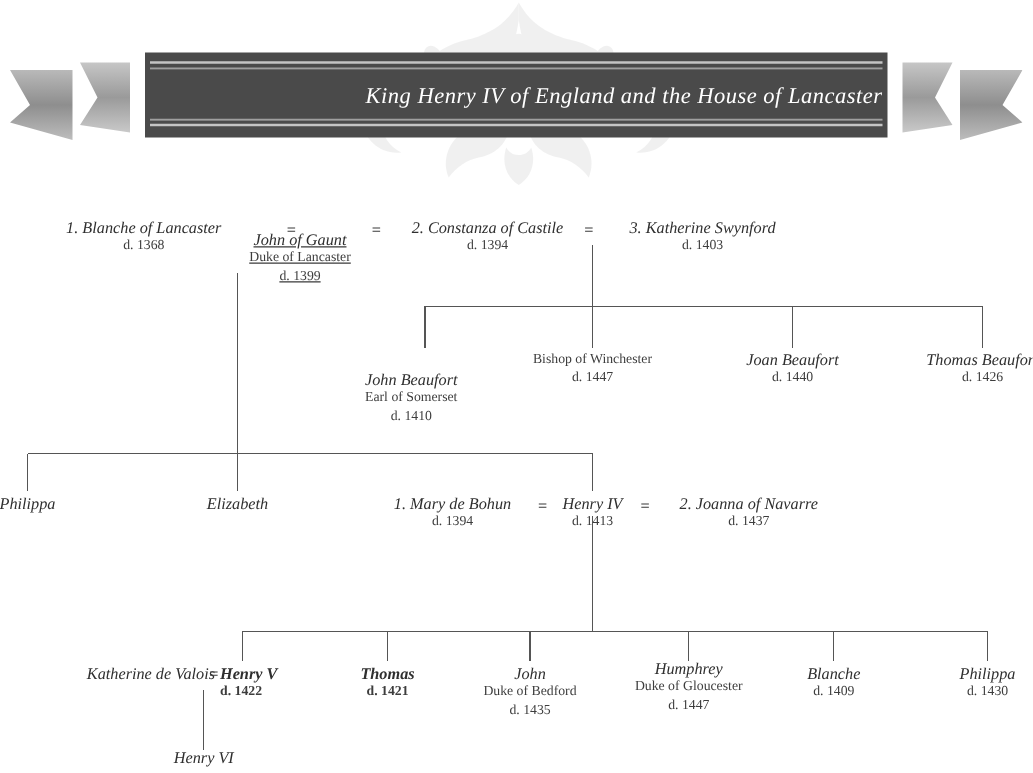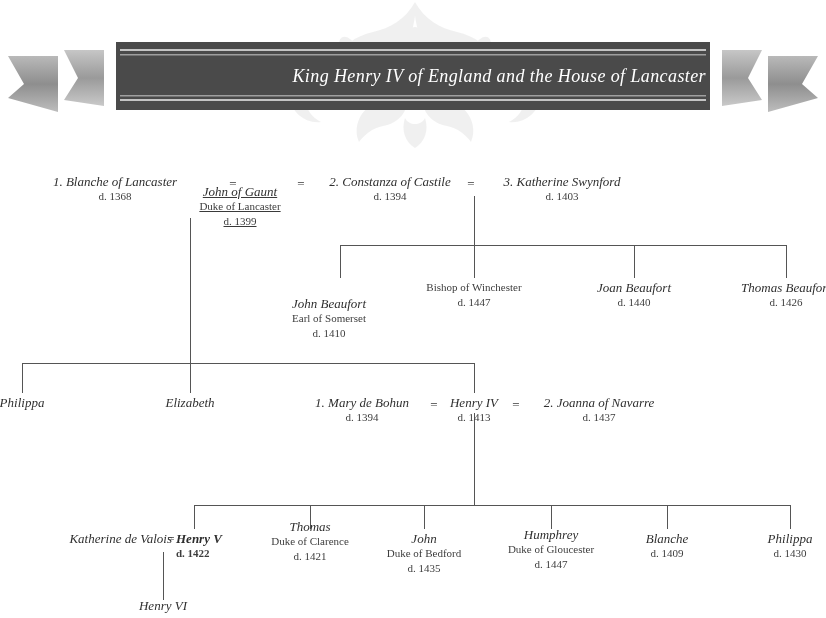--- a/index.html
+++ b/index.html
@@ -249,23 +249,22 @@
   <div class="nm">Katherine de Valois</div>
 </div>
 
 <div class="eq" style="left:164px; top:531px; width:14px;">=</div>
 
 <div class="node" style="left:152px; top:531px; width:88px; text-align:left; padding-left:24px;font-weight:bold;">
   <div class="nm">Henry V</div>
   <div class="sub">d. 1422</div>
 </div>
 
-<div class="node" style="left:240px; top:519px; width:140px;">
+<div class="node" style="left:240px; top:531px; width:140px;font-weight:bold;">
   <div class="nm">Thomas</div>
-  <div class="sub">Duke of Clarence</div>
   <div class="sub">d. 1421</div>
 </div>
 
 <div class="node" style="left:354px; top:531px; width:140px;">
   <div class="nm">John</div>
   <div class="sub">Duke of Bedford</div>
   <div class="sub">d. 1435</div>
 </div>
 
 <div class="node" style="left:481px; top:527px; width:140px;">

